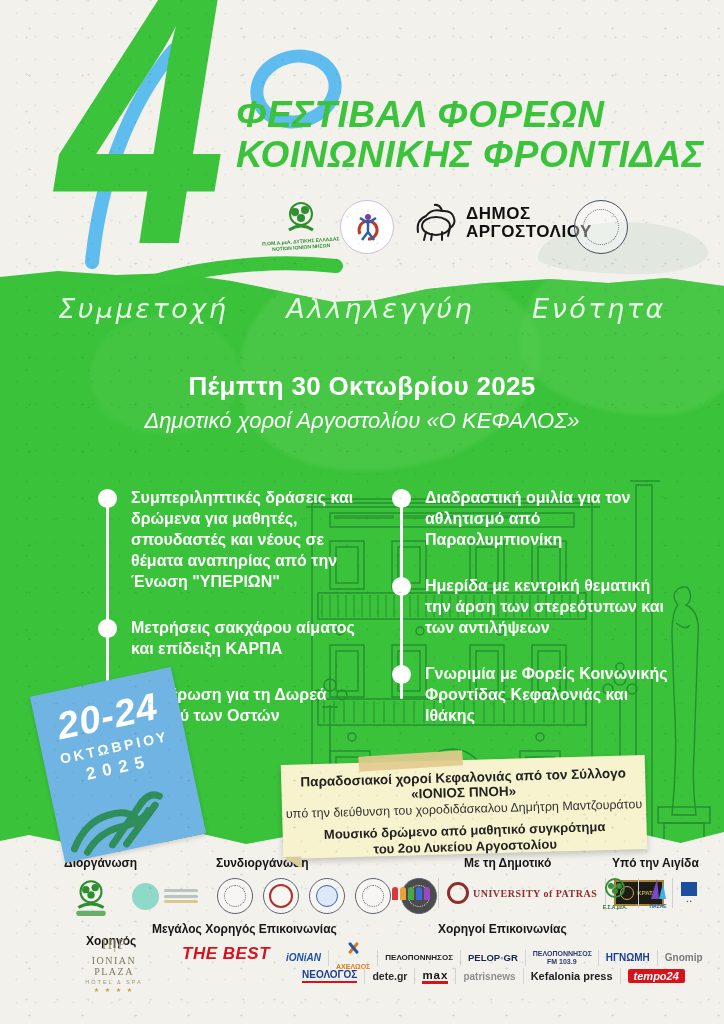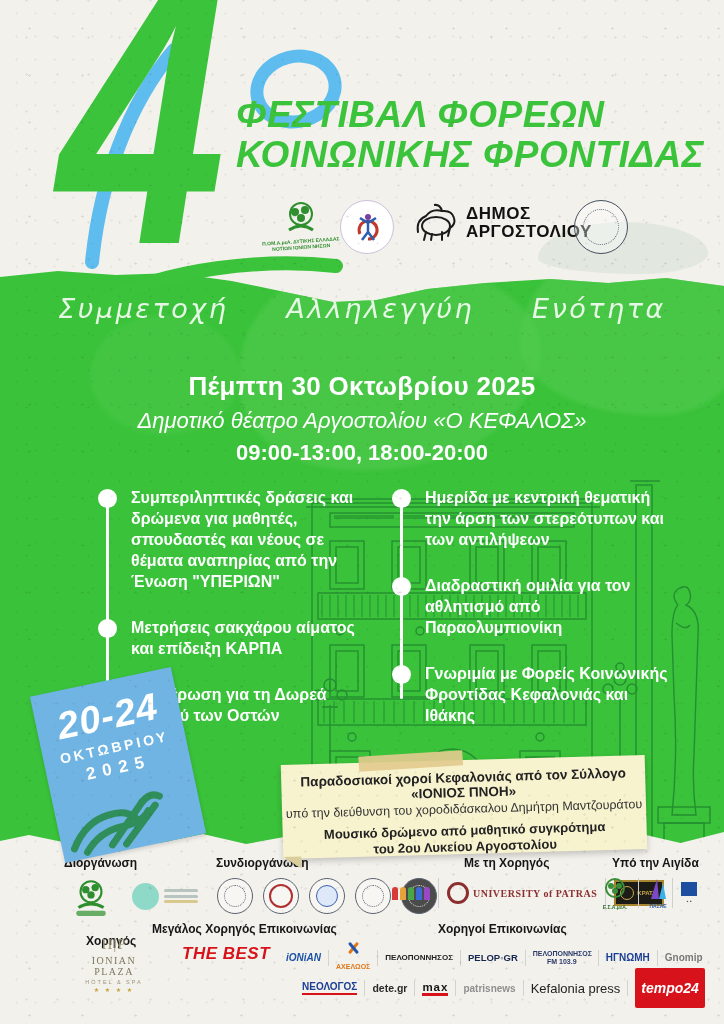--- a/index.html
+++ b/index.html
@@ -140,22 +140,22 @@
   .m-axel{color:#e07818;font-weight:700;font-size:7px;}
   .m-pelo{color:#232323;font-weight:700;font-size:8px;}
   .m-pelop{color:#14264d;font-weight:700;font-size:9.5px;}
   .m-fm{color:#2a3a6b;font-weight:700;font-size:7px;text-align:center;line-height:1.1;}
   .m-gnomi{color:#1b3f94;font-weight:700;font-size:10px;}
   .m-gnomip{color:#7a7a7a;font-weight:700;font-size:10px;}
   .m-neo{color:#1b3f94;font-weight:700;font-size:10px;border-bottom:2px solid #d8121a;padding-bottom:1px;}
   .m-dete{color:#2b2b2b;font-weight:700;font-size:10.5px;}
   .m-max{color:#171717;font-weight:700;font-size:11.5px;border-bottom:3px solid #d8121a;letter-spacing:1px;}
   .m-patris{font-size:10px;font-weight:700;color:#8f8f8f;}
-  .m-kef{font-size:13px;font-weight:400;color:#222;}
-  .m-tempo{background:#d8121a;color:#fff;font-weight:700;font-style:italic;font-size:14px;padding:12px 6px;border-radius:2px;}
+  .m-kef{font-size:11px;font-weight:700;color:#222;}
+  .m-tempo{background:#d8121a;color:#fff;font-weight:700;font-style:italic;font-size:11px;padding:1px 6px;border-radius:2px;}
   .xmark{position:relative;width:12px;height:12px;margin:0 auto 1px;}
   .xmark::before,.xmark::after{content:"";position:absolute;left:5px;top:-1px;width:3px;height:14px;border-radius:2px;}
   .xmark::before{background:#e07818;transform:rotate(40deg);}
   .xmark::after{background:#2356a8;transform:rotate(-40deg);}
   .ppl{display:flex;gap:2px;align-items:flex-end;}
   .ppl i{width:6px;height:13px;border-radius:3px 3px 0 0;}
 </style>
 </head>
 <body>
 
@@ -286,34 +286,33 @@
     </svg>
 
     <div class="motto">
       <span>Συμμετοχή</span>
       <span>Αλληλεγγύη</span>
       <span>Ενότητα</span>
     </div>
 
     <div class="event">
       <div class="ev-date">Πέμπτη 30 Οκτωβρίου 2025</div>
-      <div class="ev-venue">Δημοτικό θέατρο Αργοστολίου «Ο ΚΕΦΑΛΟΣ»</div>
-      <div class="ev-hours">09:00-13:00, 18:00-20:00</div>
+      <div class="ev-venue">Δημοτικό χοροί Αργοστολίου «Ο ΚΕΦΑΛΟΣ»</div>
     </div>
 
     <div class="col left">
       <div class="connector"></div>
       <div class="item">Συμπεριληπτικές δράσεις και δρώμενα για μαθητές, σπουδαστές και νέους σε θέματα αναπηρίας από την Ένωση "ΥΠΕΡΙΩΝ"</div>
       <div class="item">Μετρήσεις σακχάρου αίματος και επίδειξη ΚΑΡΠΑ</div>
       <div class="item">Ενημέρωση για τη Δωρεά Μυελού των Οστών</div>
     </div>
     <div class="col right">
       <div class="connector"></div>
+      <div class="item">Διαδραστική ομιλία για τον αθλητισμό από Παραολυμπιονίκη</div>
       <div class="item">Ημερίδα με κεντρική θεματική την άρση των στερεότυπων και των αντιλήψεων</div>
-      <div class="item">Διαδραστική ομιλία για τον αθλητισμό από Παραολυμπιονίκη</div>
       <div class="item">Γνωριμία με Φορείς Κοινωνικής Φροντίδας Κεφαλονιάς και Ιθάκης</div>
     </div>
   </div>
 
   <div class="badge">
     <div class="days">20-24</div>
     <div class="month">ΟΚΤΩΒΡΙΟΥ</div>
     <div class="year">2025</div>
     <svg class="hands" width="120" height="62" viewBox="0 0 120 62">
       <g fill="none" stroke="#2f8e5a" stroke-width="7" stroke-linecap="round">
@@ -328,21 +327,21 @@
   <div class="note">
     <div class="tape"></div>
     <div class="n1">Παραδοσιακοί χοροί Κεφαλονιάς από τον Σύλλογο «ΙΟΝΙΟΣ ΠΝΟΗ»</div>
     <div class="n2">υπό την διεύθυνση του χοροδιδάσκαλου Δημήτρη Μαντζουράτου</div>
     <div class="n3">Μουσικό δρώμενο από μαθητικό συγκρότημα</div>
     <div class="n4">του 2ου Λυκείου Αργοστολίου</div>
   </div>
 
   <div class="flabel" style="left:64px;top:856px;">Διοργάνωση</div>
   <div class="flabel" style="left:216px;top:856px;">Συνδιοργάνωση</div>
-  <div class="flabel" style="left:464px;top:856px;">Με τη Χορηγός</div>
+  <div class="flabel" style="left:464px;top:856px;">Με τη Δημοτικό</div>
   <div class="flabel" style="left:612px;top:856px;">Υπό την Αιγίδα</div>
 
   <div class="frow" style="left:70px;top:876px;">
     <svg width="42" height="42" viewBox="0 0 40 40">
       <circle cx="20" cy="15" r="10" fill="none" stroke="#2e8f2e" stroke-width="2"></circle>
       <circle cx="15" cy="13" r="3.5" fill="#2e8f2e"></circle>
         <circle cx="24" cy="11" r="3.5" fill="#2e8f2e"></circle>
         <circle cx="20" cy="18" r="3.5" fill="#2e8f2e"></circle>
       <path d="M8,30 Q20,23 32,30" fill="none" stroke="#2e8f2e" stroke-width="3"></path>
       <rect x="6" y="33" width="28" height="5" rx="2" fill="#2e8f2e" opacity=".7"></rect>

